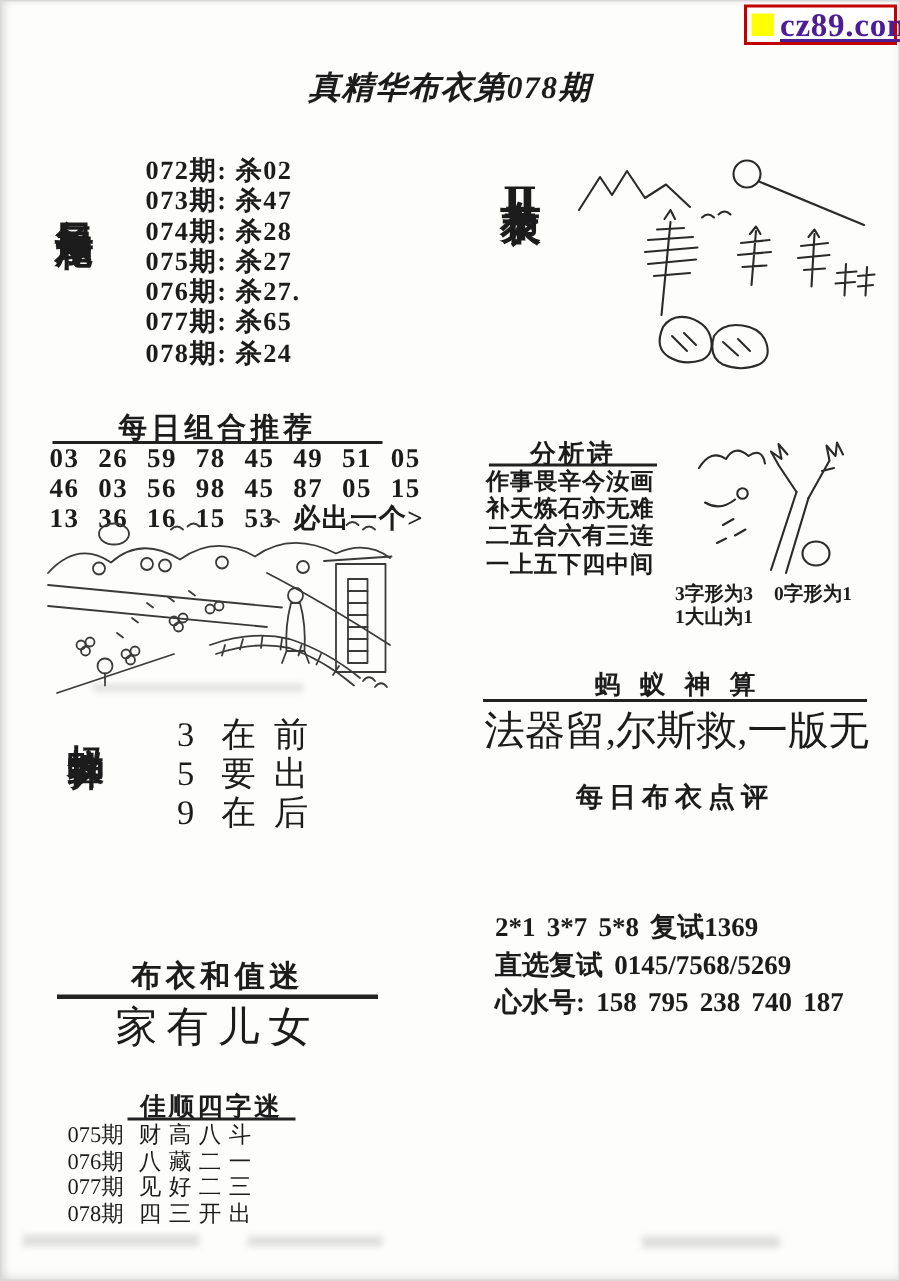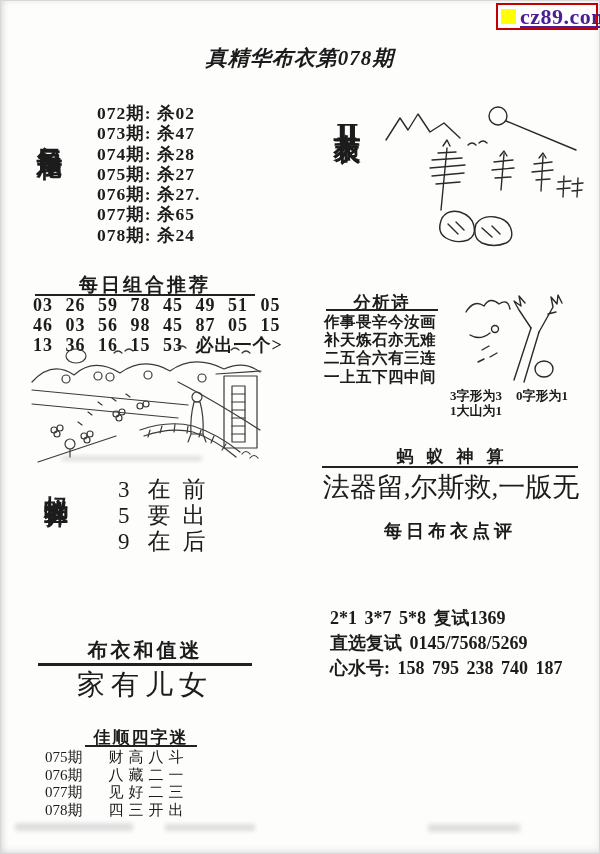--- a/index.html
+++ b/index.html
@@ -32,21 +32,21 @@
   .combo-rows { top:295px; left:33px; font-size:18px; font-weight:bold; line-height:20px; word-spacing:7px; letter-spacing:1px; white-space:nowrap; }
   .scene { top:342px; left:28px; }
   .ant-side { top:477px; left:44px; font-size:24px; }
   .ant-rows { top:477px; left:118px; font-size:23px; font-weight:normal; }
   .ant-row { display:flex; gap:18px; line-height:26px; }
   .ant-row .chars { letter-spacing:12px; }
   .sum-title { top:637px; left:40px; width:210px; text-align:center; font-size:20px; font-weight:bold; letter-spacing:3px; }
   .sum-answer { top:666px; left:40px; width:210px; text-align:center; font-size:28px; letter-spacing:6px; }
   .fc-title { top:726px; left:85px; width:112px; text-align:center; font-size:17px; font-weight:bold; letter-spacing:2px; }
   .fc-list { top:749px; left:45px; font-size:15px; line-height:17.6px; }
-  .fc-item { display:flex; gap:26px; }
+  .fc-item { display:flex; gap:10px; }
   .fc-item .txt { letter-spacing:5px; }
   
   .tx-side { top:112px; left:333px; font-size:27px; }
   .mountains { top:98px; left:380px; }
   .an-title { top:291px; left:332px; width:100px; text-align:center; font-size:17px; font-weight:bold; letter-spacing:2px; }
   .an-poem { top:313px; left:324px; font-size:15.5px; font-weight:bold; line-height:18.2px; letter-spacing:0.5px; white-space:nowrap; }
   .tree { top:290px; left:452px; }
   .an-notes1 { top:387px; left:450px; font-size:13px; font-weight:bold; display:flex; gap:14px; }
   .an-notes2 { top:402px; left:450px; font-size:13px; font-weight:bold; }
   .ow-title { top:445px; left:325px; width:250px; text-align:center; font-size:17px; font-weight:bold; letter-spacing:13px; text-indent:13px; }

